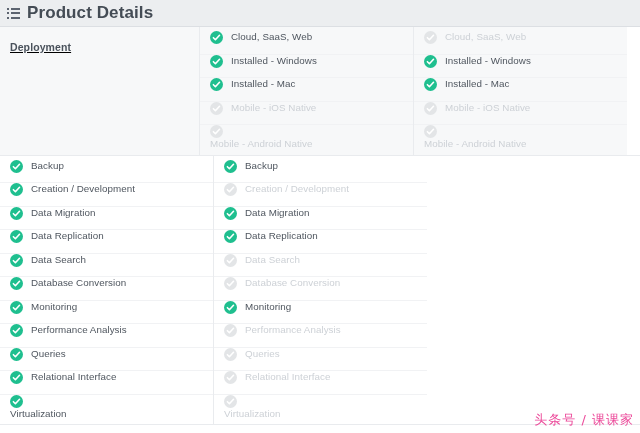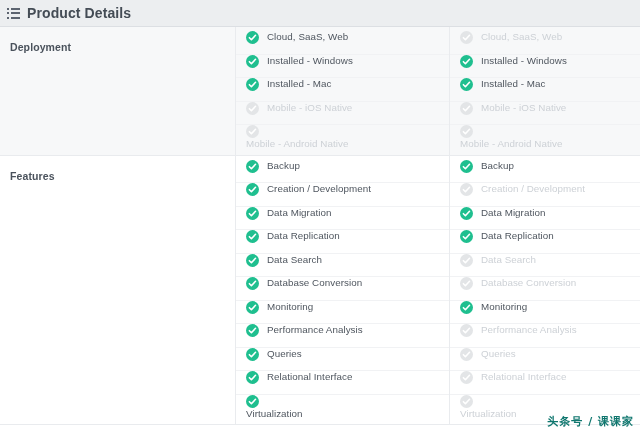--- a/index.html
+++ b/index.html
@@ -53,21 +53,21 @@
     background: #5c6470;
     margin-right: 2px;
     flex: none;
   }
   .list-icon .li-bar {
     height: 2px;
     background: #5c6470;
     flex: 1;
   }
   .header-title {
-    font-size: 14px;
+    font-size: 17px;
     font-weight: bold;
     color: #444c55;
     letter-spacing: 0.1px;
   }
 
   
   .body {
     position: relative;
     height: 406px;
   }
@@ -80,25 +80,26 @@
   .section.shaded .label-cell,
   .section.shaded .col-cell {
     background: #f7f8f9;
   }
   .section.plain .label-cell,
   .section.plain .col-cell {
     background: #ffffff;
   }
 
   .label-cell {
-    width: 236px;
+    width: 200px;
     flex: none;
     box-sizing: border-box;
     padding: 14px 0 0 10px;
     border-right: 1px solid #e9ebee;
+    text-decoration: underline;
   }
   .section-label {
     font-size: 10.5px;
     font-weight: bold;
     color: #4a525c;
     letter-spacing: 0.1px;
   }
 
   .col-cell {
     width: 214px;
@@ -151,27 +152,26 @@
   }
   .feature-row.off .feature-label {
     color: #cdd1d6;
   }
 
   
   .watermark {
     position: absolute;
     right: 6px;
     bottom: 4px;
-    font-size: 11px;
-    color: #0f766e;
+    font-size: 13px;
+    color: #ec4899;
     letter-spacing: 1px;
     font-family: "DejaVu Sans", sans-serif;
     pointer-events: none;
     white-space: nowrap;
-    font-weight: bold;
   }
 </style>
 </head>
 <body>
 
 <div id="app">
 
   <div class="header">
     <span class="list-icon">
       <span class="li-row">
@@ -275,23 +275,20 @@
             <span class="check-icon off">
               <svg width="13" height="13" viewBox="0 0 13 13">
                 <path d="M3.4 6.7 L5.4 8.7 L9.5 4.3" fill="none" stroke="#ffffff" stroke-width="1.6" stroke-linecap="round" stroke-linejoin="round"></path>
               </svg>
             </span>
             <span class="feature-label">Mobile - Android Native</span>
           </div>
         </div>
       </div>
       <div class="section plain">
-        <div class="label-cell">
-          <div class="section-label">Features</div>
-        </div>
         <div class="col-cell">
           <div class="feature-row">
             <span class="check-icon">
               <svg width="13" height="13" viewBox="0 0 13 13">
                 <path d="M3.4 6.7 L5.4 8.7 L9.5 4.3" fill="none" stroke="#ffffff" stroke-width="1.6" stroke-linecap="round" stroke-linejoin="round"></path>
               </svg>
             </span>
             <span class="feature-label">Backup</span>
           </div>
           <div class="feature-row">

